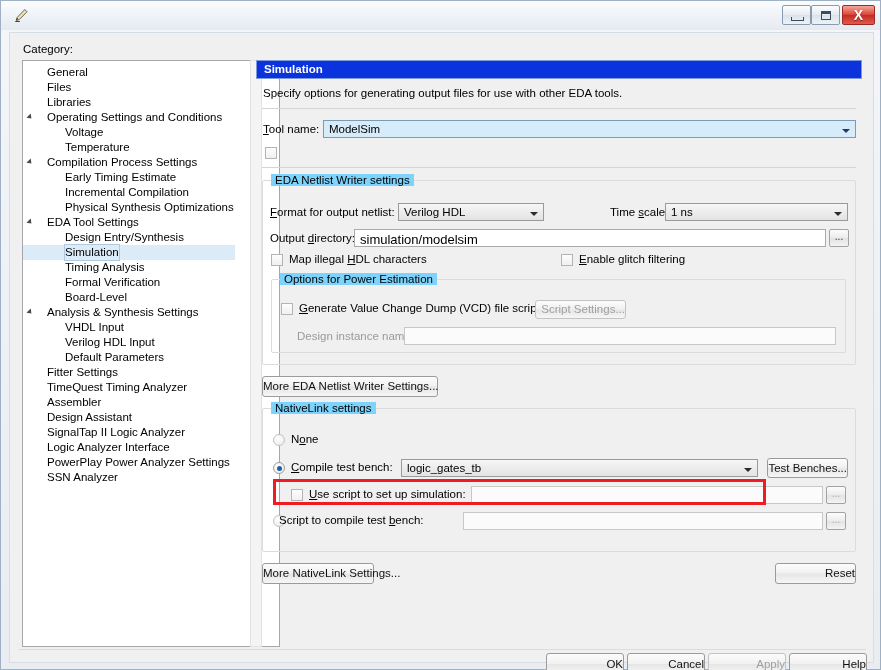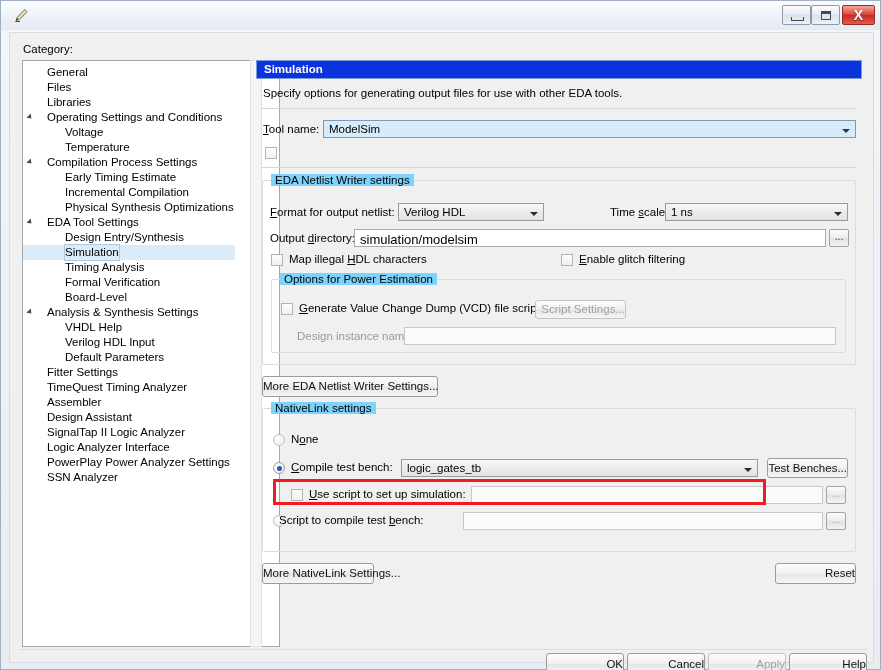--- a/index.html
+++ b/index.html
@@ -215,21 +215,21 @@
           <div class="tnode d1"><span class="lbl">Early Timing Estimate</span></div>
           <div class="tnode d1"><span class="lbl">Incremental Compilation</span></div>
           <div class="tnode d1"><span class="lbl">Physical Synthesis Optimizations</span></div>
           <div class="tnode d0"><span class="arrow"></span><span class="lbl">EDA Tool Settings</span></div>
           <div class="tnode d1"><span class="lbl">Design Entry/Synthesis</span></div>
           <div class="tnode d1 sel"><span class="lbl">Simulation</span></div>
           <div class="tnode d1"><span class="lbl">Timing Analysis</span></div>
           <div class="tnode d1"><span class="lbl">Formal Verification</span></div>
           <div class="tnode d1"><span class="lbl">Board-Level</span></div>
           <div class="tnode d0"><span class="arrow"></span><span class="lbl">Analysis &amp; Synthesis Settings</span></div>
-          <div class="tnode d1"><span class="lbl">VHDL Help</span></div>
+          <div class="tnode d1"><span class="lbl">VHDL Input</span></div>
           <div class="tnode d1"><span class="lbl">Verilog HDL Input</span></div>
           <div class="tnode d1"><span class="lbl">Default Parameters</span></div>
           <div class="tnode d0"><span class="lbl">Fitter Settings</span></div>
           <div class="tnode d0"><span class="lbl">TimeQuest Timing Analyzer</span></div>
           <div class="tnode d0"><span class="lbl">Assembler</span></div>
           <div class="tnode d0"><span class="lbl">Design Assistant</span></div>
           <div class="tnode d0"><span class="lbl">SignalTap II Logic Analyzer</span></div>
           <div class="tnode d0"><span class="lbl">Logic Analyzer Interface</span></div>
           <div class="tnode d0"><span class="lbl">PowerPlay Power Analyzer Settings</span></div>
           <div class="tnode d0"><span class="lbl">SSN Analyzer</span></div>

